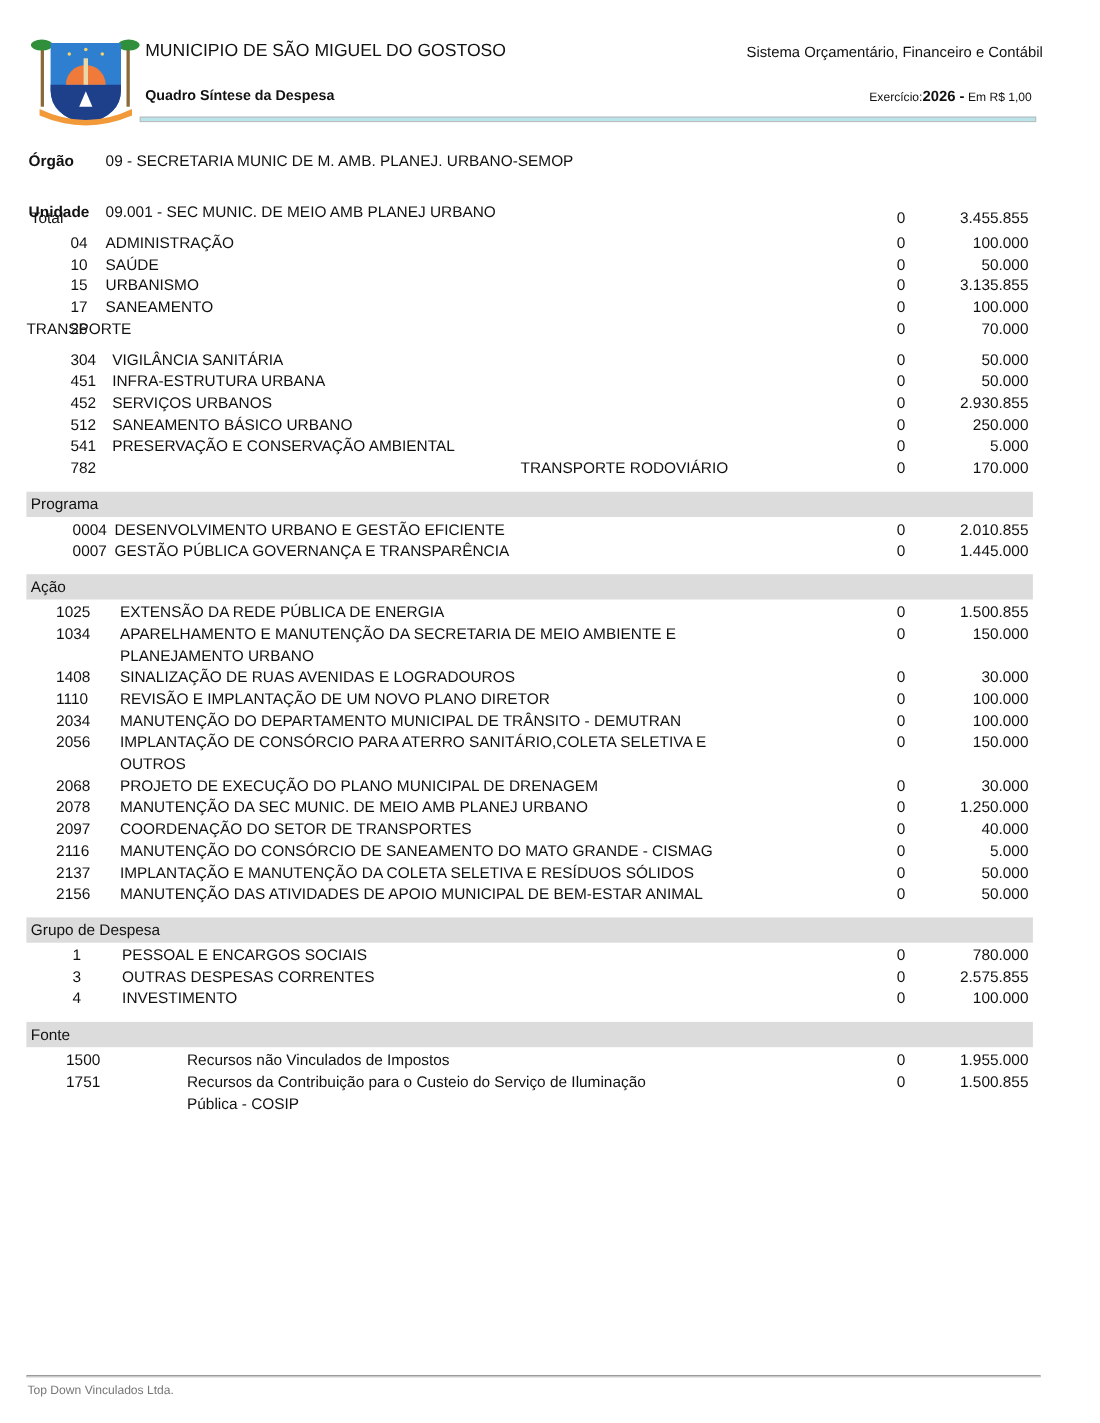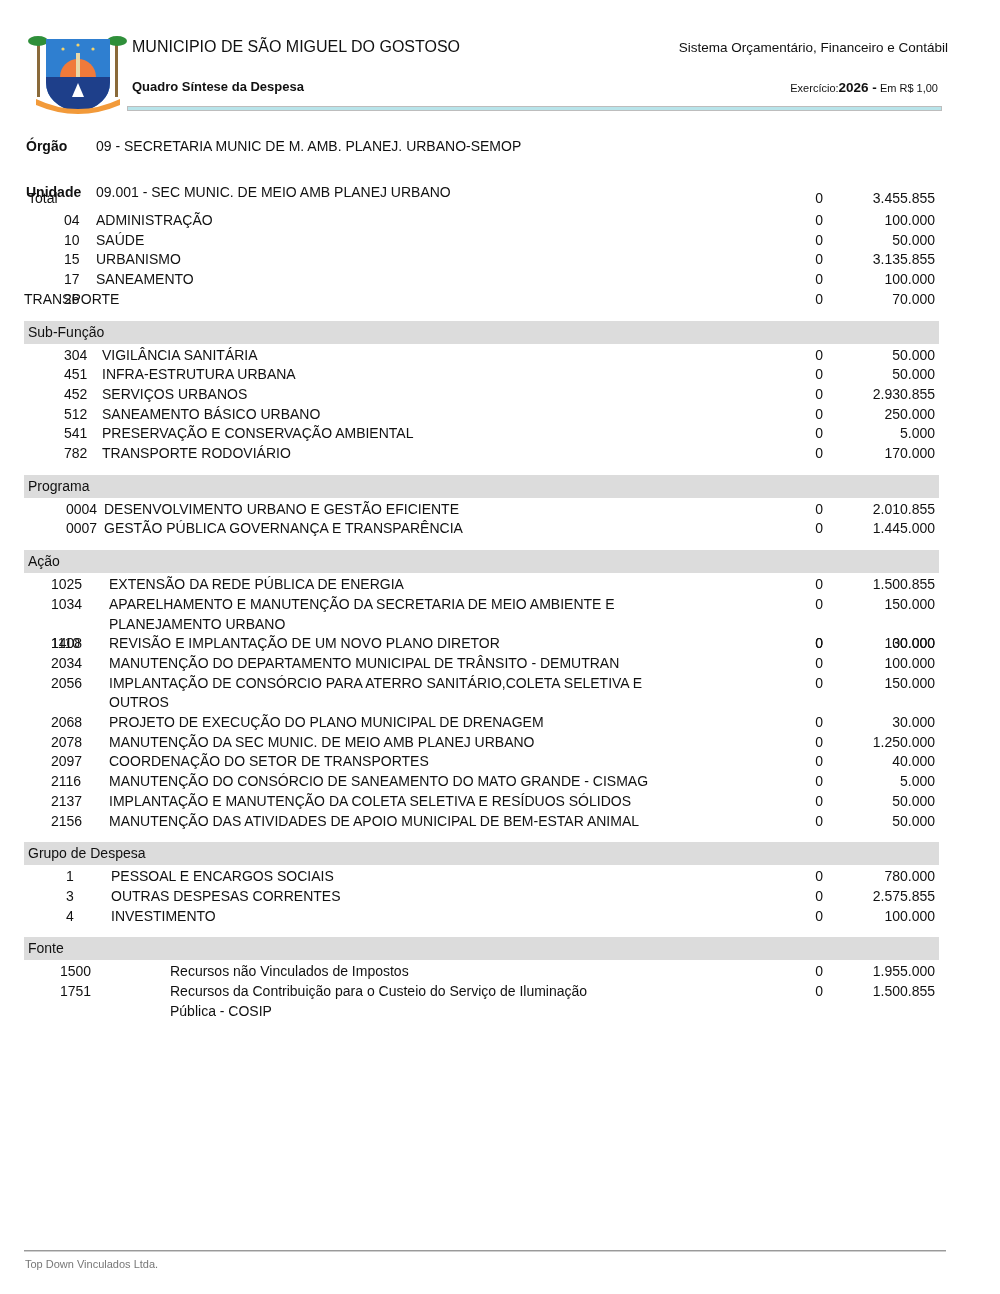--- a/index.html
+++ b/index.html
@@ -105,21 +105,20 @@
           <span class="c-v26">100.000</span>
         </div>
         <div class="row">
           <span class="c-code" style="left: 40px;">26</span>
           <span class="c-desc" style="width: 540px;">TRANSPORTE</span>
           <span class="c-v25">0</span>
           <span class="c-v26">70.000</span>
         </div>
         <div style="height: 6px;"></div>
       </div>
-      <div class="row band"><span>Sub-Função</span></div>
       <div style="padding: 2px 0px 0px;">
         <div class="row">
           <span class="c-code" style="left: 40px;">304</span>
           <span class="c-desc" style="margin-left: 78px; width: 560px;">VIGILÂNCIA SANITÁRIA</span>
           <span class="c-v25">0</span>
           <span class="c-v26">50.000</span>
         </div>
         <div class="row">
           <span class="c-code" style="left: 40px;">451</span>
           <span class="c-desc" style="margin-left: 78px; width: 560px;">INFRA-ESTRUTURA URBANA</span>
@@ -139,21 +138,21 @@
           <span class="c-v26">250.000</span>
         </div>
         <div class="row">
           <span class="c-code" style="left: 40px;">541</span>
           <span class="c-desc" style="margin-left: 78px; width: 560px;">PRESERVAÇÃO E CONSERVAÇÃO AMBIENTAL</span>
           <span class="c-v25">0</span>
           <span class="c-v26">5.000</span>
         </div>
         <div class="row">
           <span class="c-code" style="left: 40px;">782</span>
-          <span class="c-desc" style="margin-left: 78px; width: 560px;">TRANSPORTE RODOVIÁRIO</span>
+          <span class="c-desc" style="margin-left: 78px; width: 560px; text-align: right;">TRANSPORTE RODOVIÁRIO</span>
           <span class="c-v25">0</span>
           <span class="c-v26">170.000</span>
         </div>
         <div style="height: 6px;"></div>
       </div>
       <div class="row band"><span>Programa</span></div>
       <div style="padding: 2px 0px 0px;">
         <div class="row">
           <span class="c-code" style="left: 42px;">0004</span>
           <span class="c-desc" style="margin-left: 80px; width: 560px;">DESENVOLVIMENTO URBANO E GESTÃO EFICIENTE</span>
@@ -177,20 +176,21 @@
           <span class="c-v26">1.500.855</span>
         </div>
         <div class="row">
           <span class="c-code" style="left: 27px;">1034</span>
           <span class="c-desc" style="margin-left: 85px; width: 560px;">APARELHAMENTO E MANUTENÇÃO DA SECRETARIA DE MEIO AMBIENTE E PLANEJAMENTO URBANO</span>
           <span class="c-v25">0</span>
           <span class="c-v26">150.000</span>
         </div>
         <div class="row">
           <span class="c-code" style="left: 27px;">1408</span>
+          <span class="c-desc" style="margin-left: 85px; width: 560px;">SINALIZAÇÃO DE RUAS AVENIDAS E LOGRADOUROS</span>
           <span class="c-v25">0</span>
           <span class="c-v26">30.000</span>
         </div>
         <div class="row">
           <span class="c-code" style="left: 27px;">1110</span>
           <span class="c-desc" style="margin-left: 85px; width: 560px;">REVISÃO E IMPLANTAÇÃO DE UM NOVO PLANO DIRETOR</span>
           <span class="c-v25">0</span>
           <span class="c-v26">100.000</span>
         </div>
         <div class="row">

